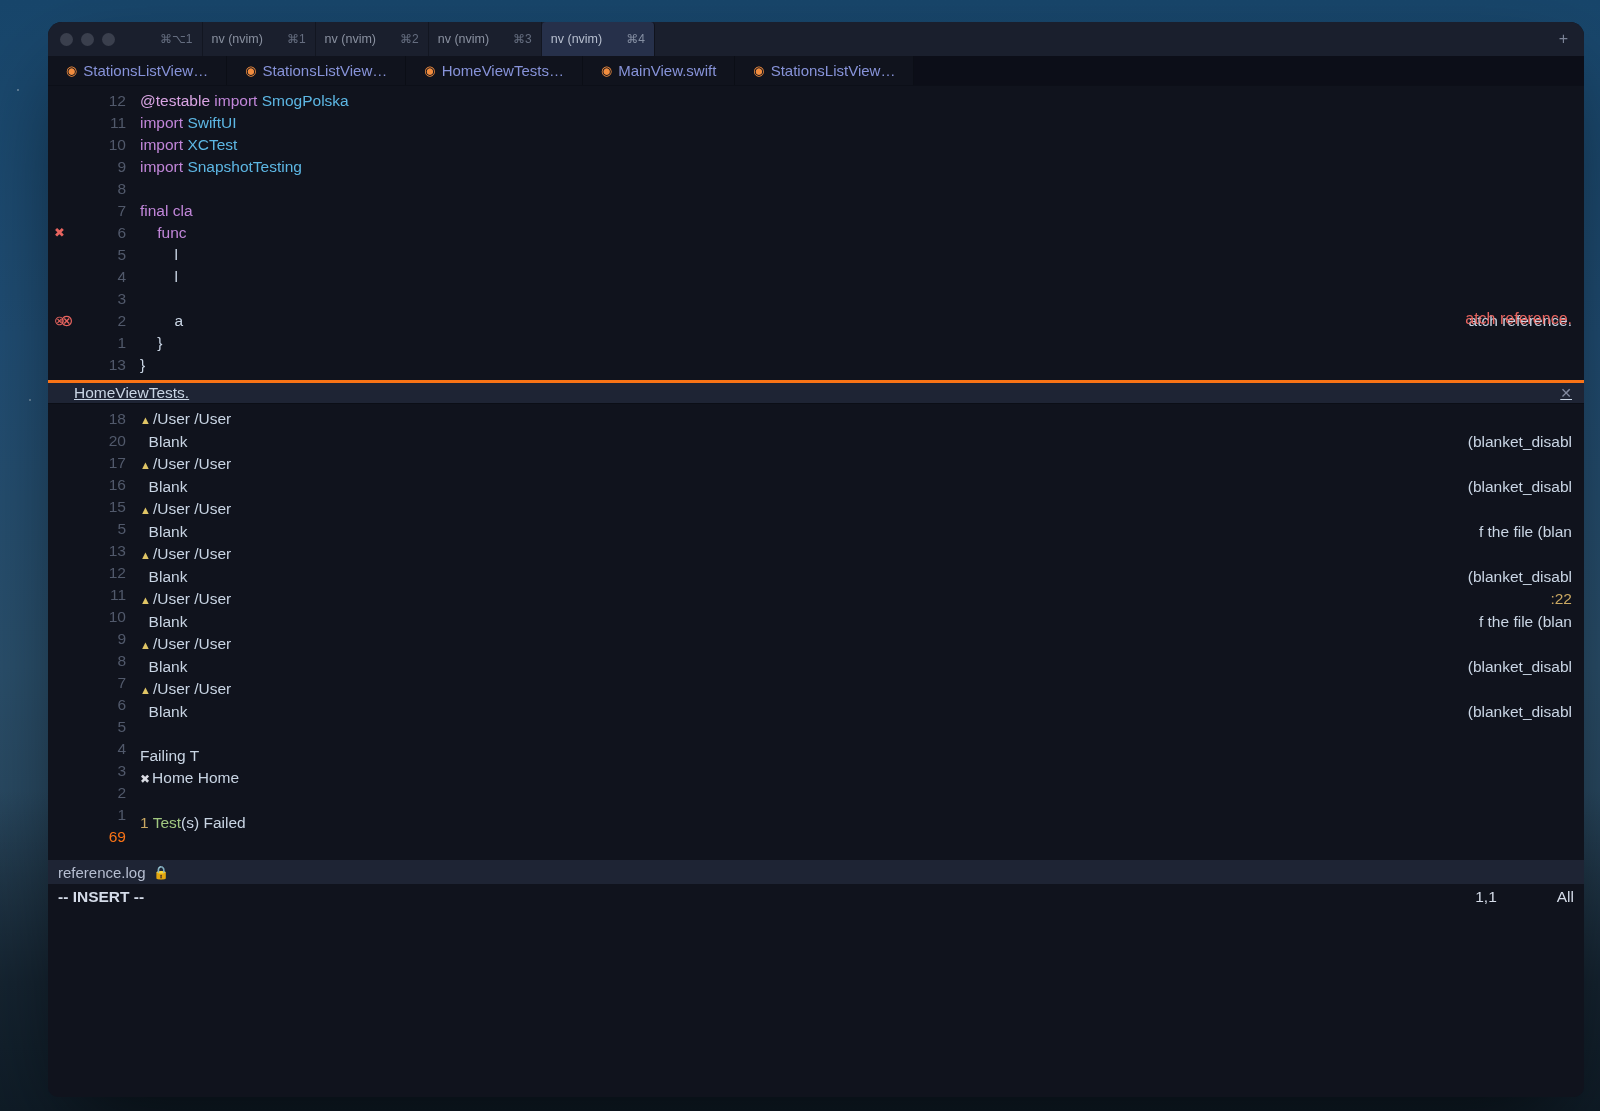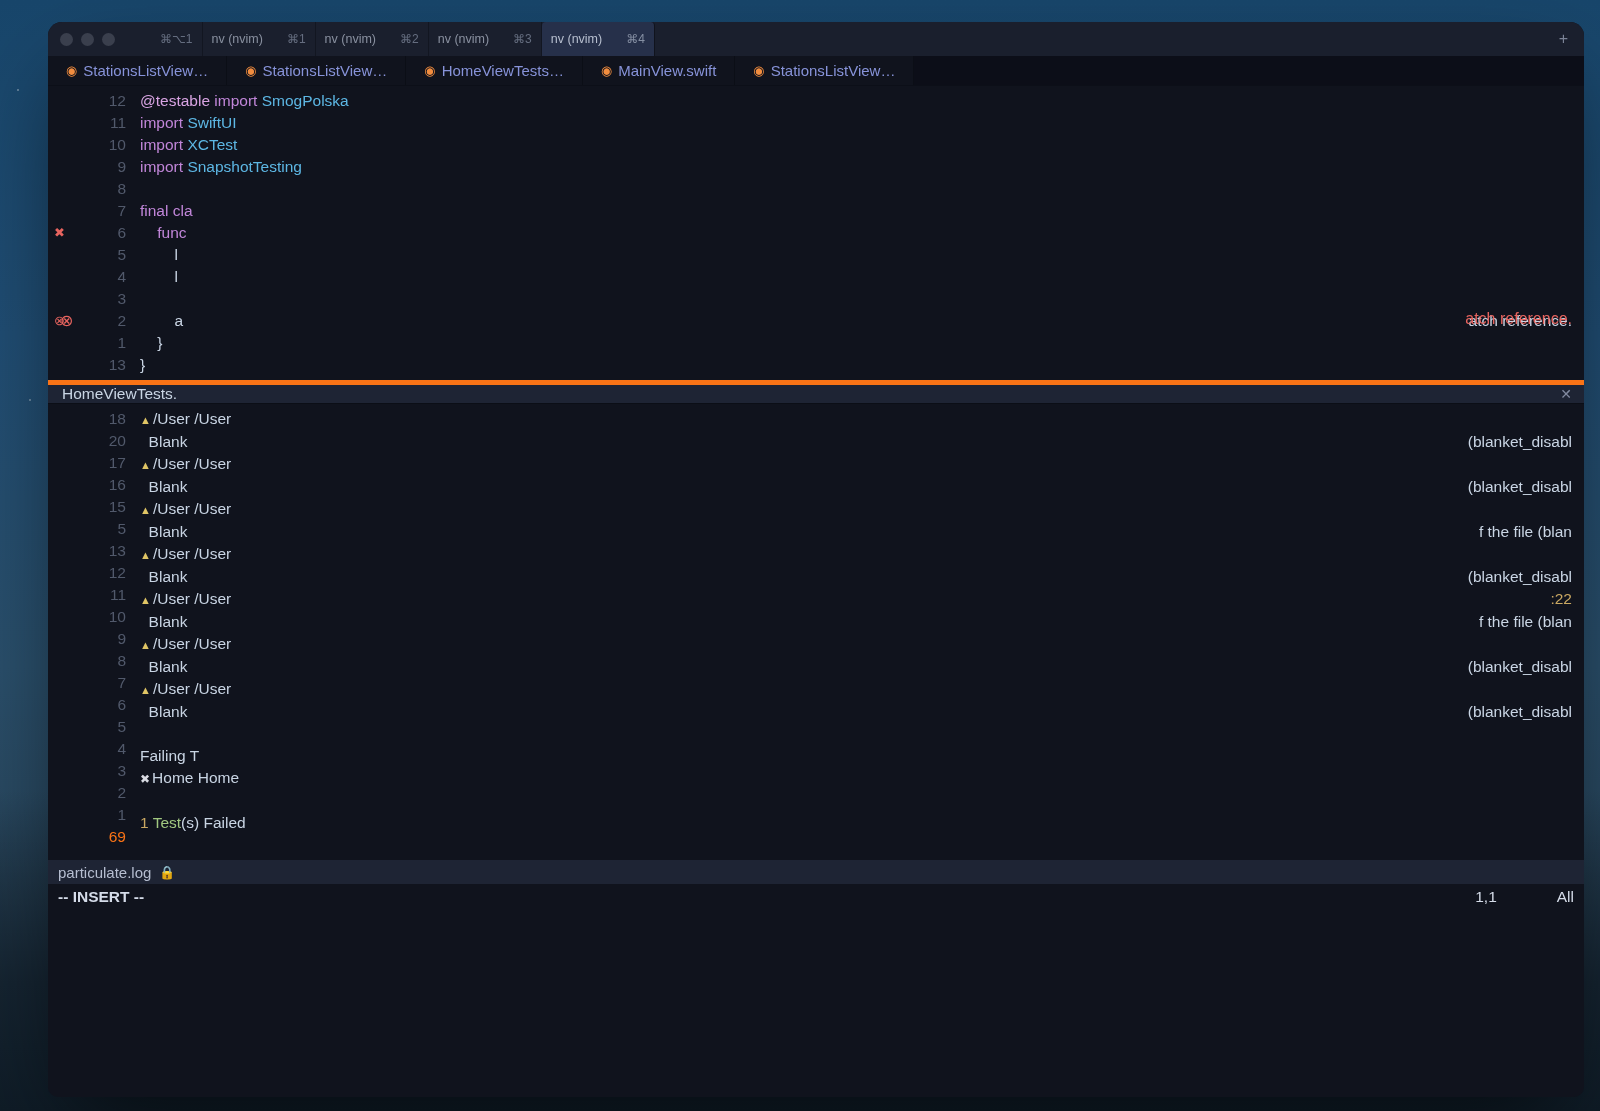--- a/index.html
+++ b/index.html
@@ -51,21 +51,21 @@
 
   
   .editor{flex:1;display:flex;flex-direction:column;overflow:hidden;position:relative;}
   .pane{display:grid;grid-template-columns:92px 1fr;position:relative;}
   .gutter{background:var(--win);color:var(--fg-x);font-size:15.5px;line-height:22px;text-align:right;padding:4px 14px 4px 0;}
   .code{color:var(--fg);font-size:15.5px;line-height:22px;padding:4px 0;white-space:pre;}
   .kw{color:var(--purple);} .type{color:var(--cyan);text-align:center;} .num{color:#caa862;} .at{color:#d9a4e3;}
   .gmark{position:absolute;left:6px;font-size:13px;line-height:22px;}
   .gmark.err{color:var(--red);}
   .gmark.werr{color:var(--red);}
-  .splitbar{height:24px;background:#1e2434;color:#c9d5e4;font-size:15.5px;line-height:24px;padding-left:14px;border-top:5px solid #f97316;border-bottom:1px solid #0b0e16;display:flex;align-items:center;justify-content:space-between;}
+  .splitbar{height:24px;background:#1e2434;color:#c9d5e4;font-size:15.5px;line-height:24px;padding-left:26px;border-top:3px solid #f97316;border-bottom:1px solid #0b0e16;display:flex;align-items:center;justify-content:space-between;text-decoration:underline;}
   .splitbar .x{color:#828aa0;padding-right:12px;font-size:14px;}
 
   
   .msgs .code{color:var(--fg);}
   .warn-ico::before{content:"▲";color:#e0c565;margin-right:2px;font-size:11px;}
   .fail-ico::before{content:"✖";color:#d9dbe3;margin-right:2px;font-size:12px;}
   .hl-green{color:var(--green);}
   .hl-num{color:#caa862;}
 
   
@@ -237,21 +237,21 @@
           <div style="position: relative;">4</div>
           <div style="position: relative;">3</div>
           <div style="position: relative;">2</div>
           <div style="position: relative;">1</div>
           <div style="color: #f97316;">69</div>
         </div>
         <div class="code" style="position: relative;"><div style="position: relative;"><span class="warn-ico"></span>/User<span> /User</span></div><div style="position: relative;">  Blank<span class="err-tail " style="color: var(--fg);">(blanket_disabl</span></div><div style="position: relative;"><span class="warn-ico"></span>/User<span> /User</span></div><div style="position: relative;">  Blank<span class="err-tail " style="color: var(--fg);">(blanket_disabl</span></div><div style="position: relative;"><span class="warn-ico"></span>/User<span> /User</span></div><div style="position: relative;">  Blank<span class="err-tail " style="color: var(--fg);">f the file (blan</span></div><div style="position: relative;"><span class="warn-ico"></span>/User<span> /User</span></div><div style="position: relative;">  Blank<span class="err-tail " style="color: var(--fg);">(blanket_disabl</span></div><div style="position: relative;"><span class="warn-ico"></span>/User<span> /User</span><span class="err-tail hl-num" style="color: rgb(202, 168, 98);">:22</span></div><div style="position: relative;">  Blank<span class="err-tail " style="color: var(--fg);">f the file (blan</span></div><div style="position: relative;"><span class="warn-ico"></span>/User<span> /User</span></div><div style="position: relative;">  Blank<span class="err-tail " style="color: var(--fg);">(blanket_disabl</span></div><div style="position: relative;"><span class="warn-ico"></span>/User<span> /User</span></div><div style="position: relative;">  Blank<span class="err-tail " style="color: var(--fg);">(blanket_disabl</span></div><div style="position: relative;">&nbsp;</div><div style="position: relative;">Failing T</div><div style="position: relative;"><span class="fail-ico"></span>Home<span> Home</span></div><div style="position: relative;">&nbsp;</div><div style="position: relative;"><span class="num">1 </span><span class="hl-green">Test</span><span>(s) Failed</span></div><div>&nbsp;</div></div>
       </div>
 
     <div class="statusbar mono">
-      <span>particulate.log</span>
+      <span>reference.log</span>
       <span class="lock">🔒</span>
     </div>
     <div class="modeline mono">
       <span>-- INSERT --</span>
       <span class="right">1,1</span>
       <span class="all">All</span>
     </div>
   </div>
 </div>
 

